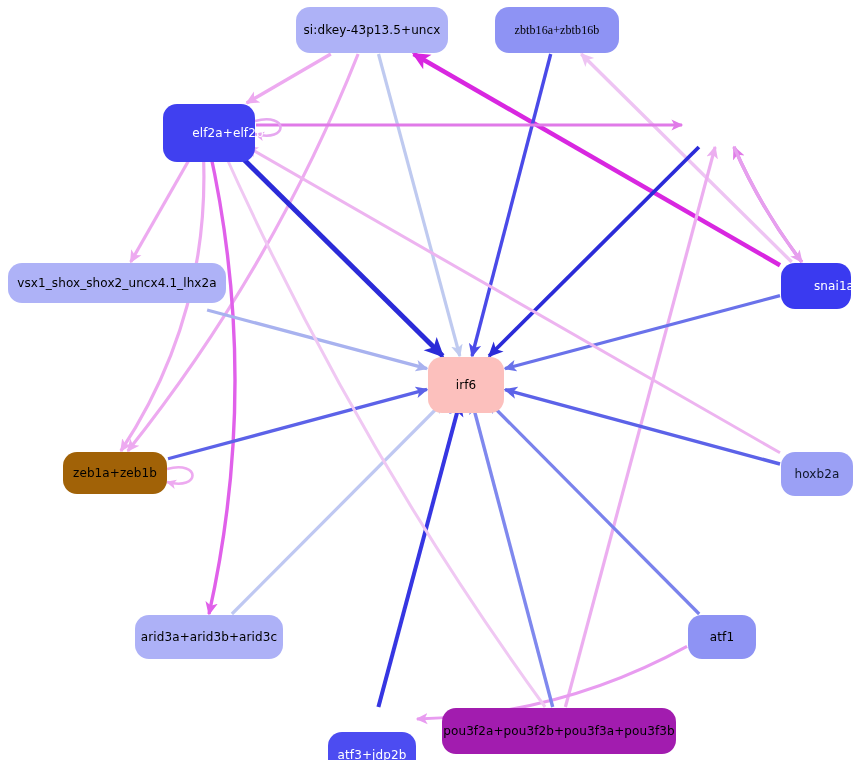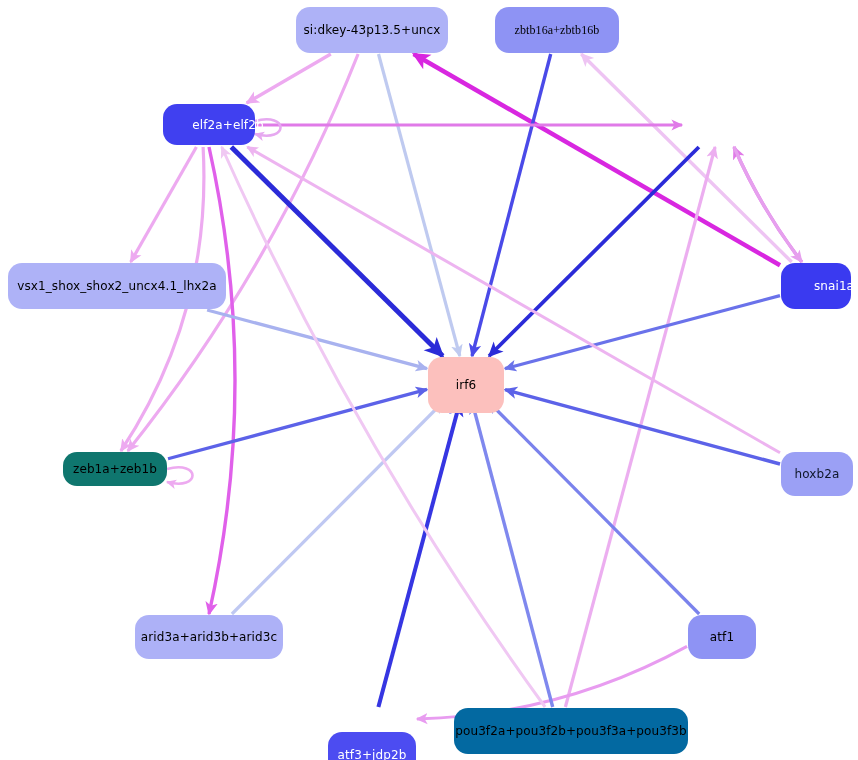--- a/index.html
+++ b/index.html
@@ -136,24 +136,24 @@
       <path d="M 687.0 646.4 Q 560.8 715.5 417.0 718.9" fill="none" stroke="#e89cf0" stroke-width="3" stroke-linecap="butt" marker-end="url(#ah-e89cf0)"></path>
       <path d="M 378.4 707.0 Q 419.1 554.5 459.9 402.0" fill="none" stroke="#3636e2" stroke-width="4" stroke-linecap="butt" marker-end="url(#ah-3636e2)"></path>
       <path d="M 552.7 707.0 Q 512.4 554.5 472.1 402.0" fill="none" stroke="#7f88ee" stroke-width="3.4" stroke-linecap="butt" marker-end="url(#ah-7f88ee)"></path>
       <path d="M 545.1 707.0 Q 354.0 444.0 221.7 147.0" fill="none" stroke="#f0c8f3" stroke-width="3" stroke-linecap="butt" marker-end="url(#ah-f0c8f3)"></path>
       <path d="M 167 469 C 201 460, 201 491, 167 482" fill="none" stroke="#edaaf0" stroke-width="2.6" stroke-linecap="butt" marker-end="url(#ah-edaaf0)"></path>
       <path d="M 255 121 C 289 112, 289 143, 255 134" fill="none" stroke="#e6a8f0" stroke-width="2.6" stroke-linecap="butt" marker-end="url(#ah-e6a8f0)"></path>
     </svg>
   <div id="node-layer">
       <div class="node" style="left: 296px; top: 7px; width: 152px; height: 46px; background: rgb(174, 178, 247); color: rgb(0, 0, 0);">si:dkey-43p13.5+uncx</div>
       <div class="node" style="left: 495px; top: 7px; width: 124px; height: 46px; background: rgb(142, 147, 244); color: rgb(0, 0, 0); font-family: Liberation Serif, serif;">zbtb16a+zbtb16b</div>
-      <div class="node" style="left: 163px; top: 104px; width: 92px; height: 41px; background: rgb(64, 64, 240); color: rgb(255, 255, 255); padding-left: 38px;">elf2a+elf2b</div>
-      <div class="node" style="left: 8px; top: 263px; width: 218px; height: 46px; background: rgb(174, 178, 247); color: rgb(0, 0, 0);">vsx1_shox_shox2_uncx4.1_lhx2a</div>
+      <div class="node" style="left: 163px; top: 104px; width: 92px; height: 58px; background: rgb(64, 64, 240); color: rgb(255, 255, 255); padding-left: 38px;">elf2a+elf2b</div>
+      <div class="node" style="left: 8px; top: 263px; width: 218px; height: 40px; background: rgb(174, 178, 247); color: rgb(0, 0, 0);">vsx1_shox_shox2_uncx4.1_lhx2a</div>
       <div class="node" style="left: 781px; top: 263px; width: 70px; height: 46px; background: rgb(58, 58, 240); color: rgb(255, 255, 255); padding-left: 36px;">snai1a</div>
       <div class="node" style="left: 428px; top: 357px; width: 76px; height: 56px; background: rgb(252, 192, 189); color: rgb(0, 0, 0);">irf6</div>
-      <div class="node" style="left: 63px; top: 452px; width: 104px; height: 34px; background: #0f766e; color: rgb(0, 0, 0);">zeb1a+zeb1b</div>
+      <div class="node" style="left: 63px; top: 452px; width: 104px; height: 42px; background: #a16207; color: rgb(0, 0, 0);">zeb1a+zeb1b</div>
       <div class="node" style="left: 781px; top: 452px; width: 72px; height: 44px; background: rgb(155, 160, 245); color: #0f172a;">hoxb2a</div>
       <div class="node" style="left: 135px; top: 615px; width: 148px; height: 44px; background: rgb(173, 177, 247); color: rgb(0, 0, 0);">arid3a+arid3b+arid3c</div>
       <div class="node" style="left: 688px; top: 615px; width: 68px; height: 44px; background: rgb(142, 147, 244); color: rgb(0, 0, 0);">atf1</div>
       <div class="node" style="left: 328px; top: 708px; width: 88px; height: 46px; background: rgb(76, 76, 241); color: rgb(255, 255, 255); margin-top: 24px;">atf3+jdp2b</div>
-      <div class="node" style="left: 442px; top: 708px; width: 234px; height: 46px; background: #0369a1; color: rgb(0, 0, 0); margin-left: 12px;">pou3f2a+pou3f2b+pou3f3a+pou3f3b</div>
+      <div class="node" style="left: 442px; top: 708px; width: 234px; height: 46px; background: #a21caf; color: rgb(0, 0, 0);">pou3f2a+pou3f2b+pou3f3a+pou3f3b</div>
     </div>
 </div>
 
 </body></html>

